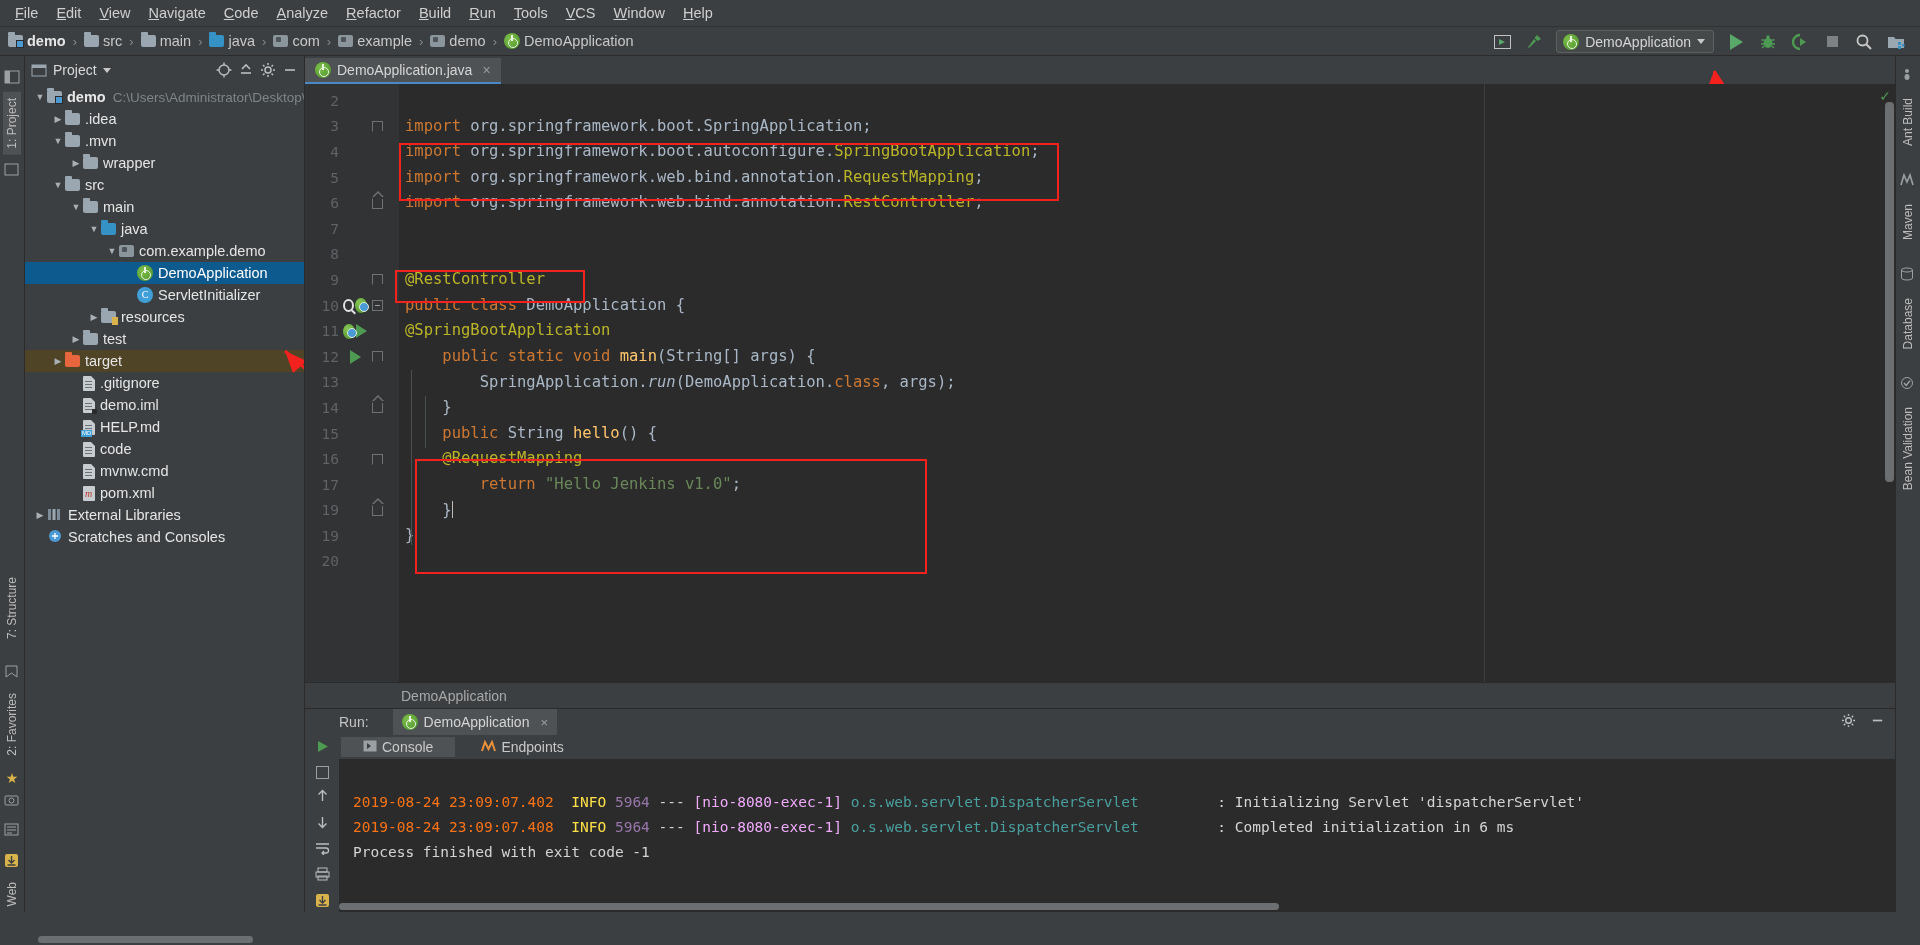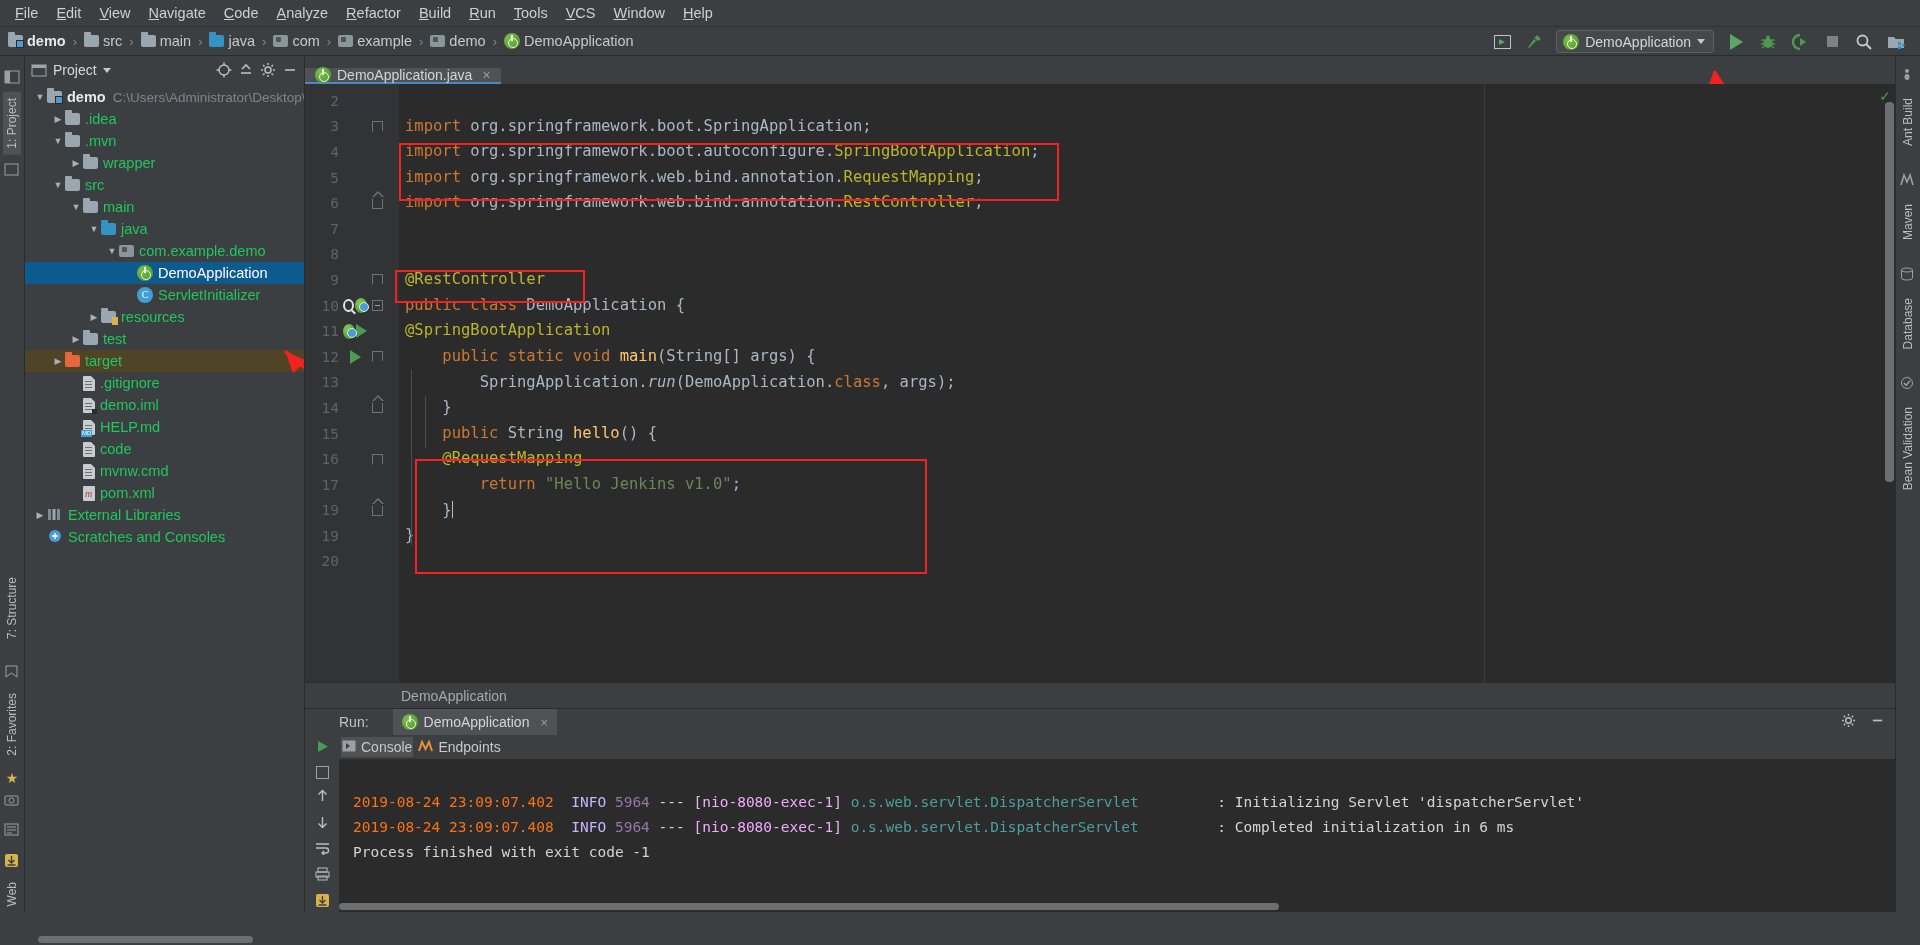--- a/index.html
+++ b/index.html
@@ -142,34 +142,34 @@
   .trow {
     height:22px; display:flex; align-items:center; white-space:nowrap; cursor:pointer;
     padding-right:4px;
   }
   .trow.selected { background:#0d5a8f; }
   .trow.target-hl { background:#4f4526; }
   .trow .arrow {
     width:14px; text-align:center; font-size:9px; color:#a9b0b5; flex:none;
   }
   .trow .ticon { margin-right:5px; display:flex; align-items:center; flex:none; }
-  .trow .tlabel { color:#22c55e; }
+  .trow .tlabel { color:#e5e5e5; }
   .trow.selected .tlabel { color:#ffffff; }
   .trow .tlabel.b { font-weight:bold; color:#e8e8e8; }
   .trow .tpath { color:#7d8589; margin-left:7px; font-size:13.5px; }
   #hscroll {
     position:absolute; bottom:2px; left:38px; width:215px; height:7px;
     background:#6b6f71; border-radius:4px;
   }
 
   
   #editor-area { flex:1; display:flex; flex-direction:column; min-width:0; background:#2b2b2b; }
   #tabbar { height:28px; background:#3c3f41; display:flex; align-items:flex-end; flex:none; }
   .etab {
-    height:16px; display:flex; align-items:center; gap:6px; padding:0 10px;
+    height:26px; display:flex; align-items:center; gap:6px; padding:0 10px;
     background:#4e5254; border-bottom:2px solid #4a88c7; font-size:14px; color:#d5d5d5;
     cursor:pointer;
   }
   .etab .x { color:#9a9a9a; font-size:14px; margin-left:4px; }
 
   #code-wrap { flex:1; display:flex; position:relative; overflow:hidden; background:#2b2b2b; }
   #gutter {
     width:94px; background:#313335; flex:none; padding-top:4px; position:relative;
   }
   .gl {
@@ -256,29 +256,29 @@
     background:#4e5254; font-size:14px; color:#d4d4d4; cursor:pointer;
   }
   .runtab .x { color:#a0a0a0; margin-left:5px; font-size:13px; }
   #run-head .right { position:absolute; right:10px; display:flex; align-items:center; gap:14px; }
 
   #console-body { flex:1; display:flex; min-height:0; }
   #console-strip { width:34px; flex:none; display:flex; flex-direction:column;
     align-items:center; padding-top:4px; gap:9px; }
   #console-main { flex:1; display:flex; flex-direction:column; min-width:0; }
   #console-tabs { height:24px; display:flex; align-items:center; gap:4px; padding-left:2px; }
-  .ctab { display:flex; align-items:center; gap:5px; padding:2px 1px; font-size:14px;
+  .ctab { display:flex; align-items:center; gap:5px; padding:2px 22px; font-size:14px;
     color:#c9c9c9; cursor:pointer; }
   .ctab.sel { background:#4e5254; }
   #console-out {
     flex:1; background:#2b2b2b; font-family:"DejaVu Sans Mono", monospace; font-size:14.5px;
     padding:6px 0 0 14px; overflow:hidden; position:relative; line-height:25px;
   }
   .c-ts { color:#f97316; }
-  .c-lvl { color:#c4b5fd; }
+  .c-lvl { color:#fde047; }
   .c-pid { color:#9876aa; }
   .c-sep { color:#d4d4d4; }
   .c-thr { color:#f0abfc; }
   .c-log { color:#4a9f9f; }
   .c-msg { color:#d4d4d4; }
   #console-hscroll { position:absolute; left:0; bottom:2px; width:940px; height:7px;
     background:#6b6f71; border-radius:4px; }
 
   
   .sq-ic { width:13px;height:13px;border:1px solid #9aa0a4; }

